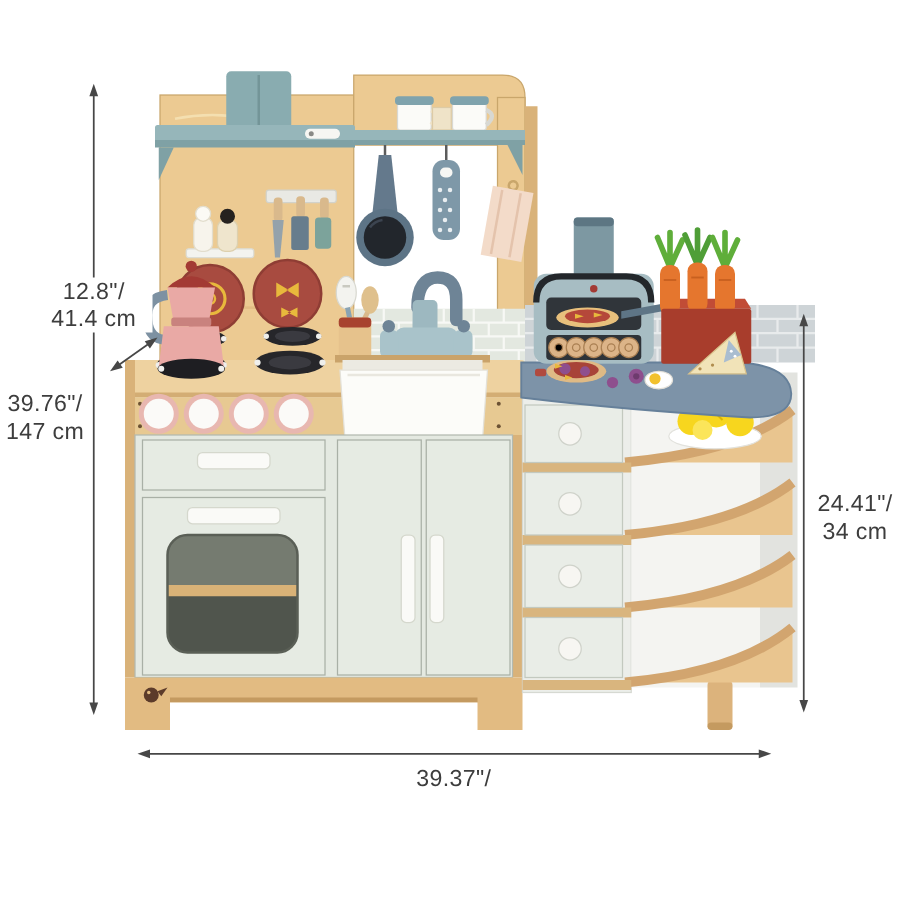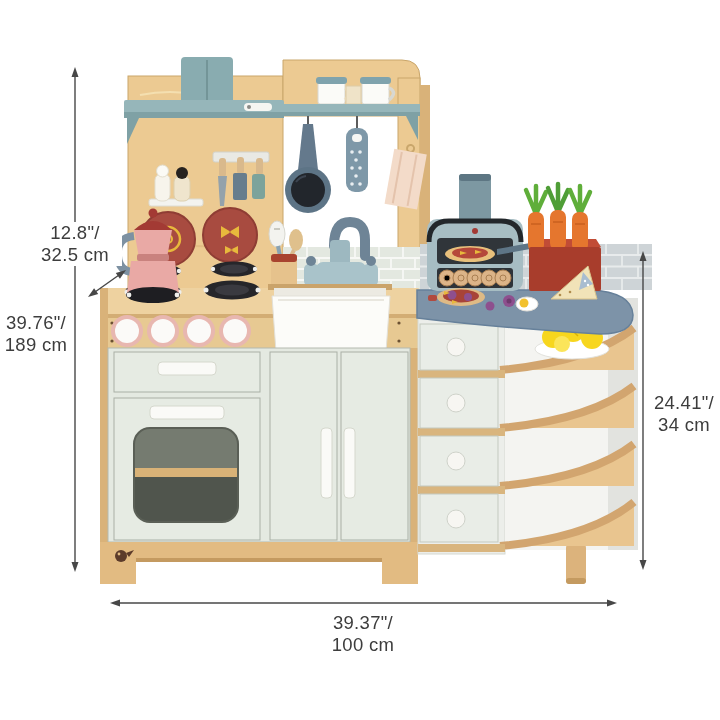--- a/index.html
+++ b/index.html
@@ -475,28 +475,27 @@
     <g>
       <line x1="118" y1="603" x2="609" y2="603" stroke-width="1.4"></line>
       <path d="M110,603 L120,599.5 L120,606.5 Z" stroke="none"></path>
       <path d="M617,603 L607,599.5 L607,606.5 Z" stroke="none"></path>
     </g>
   </g>
 </svg>
 
 <div class="dim-label lbl-depth">
   <span>12.8"/</span>
-  <span>32.5 cm</span>
+  <span>41.4 cm</span>
 </div>
 <div class="dim-label lbl-height">
   <span>39.76"/</span>
-  <span>189 cm</span>
+  <span>147 cm</span>
 </div>
 <div class="dim-label lbl-side">
   <span>24.41"/</span>
   <span>34 cm</span>
 </div>
 <div class="dim-label lbl-width">
   <span>39.37"/</span>
-  <span>100 cm</span>
 </div>
 
 </div>
 
 </body></html>

